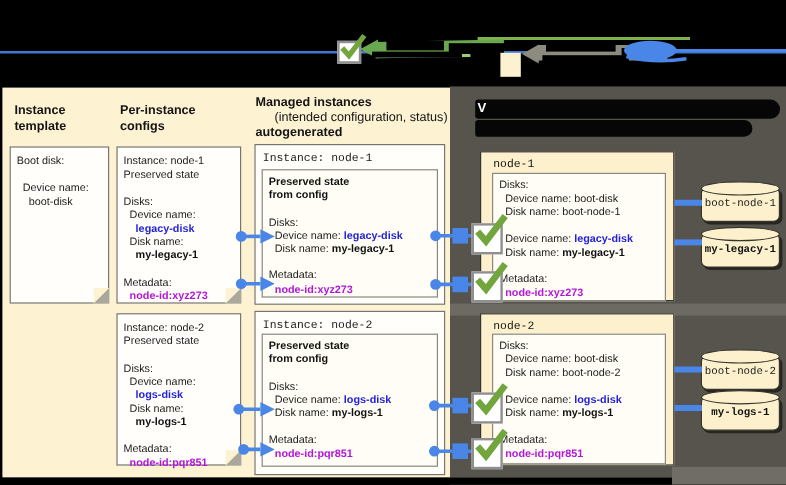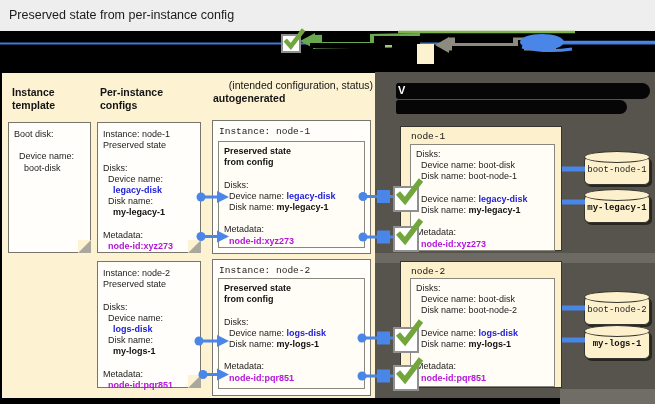--- a/index.html
+++ b/index.html
@@ -47,35 +47,33 @@
   .cb.small svg{width:24px;height:24px;top:-8px;}
   
   .redact{position:absolute;background:#060606;z-index:3;color:#fff;font-weight:bold;font-size:11px;line-height:15px;padding-left:2px;}
   #overlay{position:absolute;left:0;top:0;z-index:5;pointer-events:none;}
 </style>
 </head>
 <body>
 
 <div id="stage">
 
-  <div id="header">
-    <div class="t">Preserved state from per-instance config</div>
-  </div>
 
   <div id="cream-panel"></div>
 
   <div id="right-panel">
     <div id="row-divider"></div>
     <div id="br-band"></div>
   </div>
   <div id="bottom-bar"></div>
 
   <div class="colhead" style="left:100px;top:86px;width:86px;">Per-instance configs</div>
   <div class="colhead" style="left:12px;top:86px;width:70px;">Instance template</div>
   <div class="colhead" style="left:213px;top:79px;width:160px;">
+    <div>Managed instances</div>
     <div class="sub">(intended configuration, status)</div>
     <div>autogenerated</div>
   </div>
 
   <div class="redact" style="left:396px;top:83px;width:252px;height:16px;border-radius:3px 9px 9px 3px;">
     <span>V</span>
   </div>
   <div class="redact" style="left:396px;top:100px;width:229px;height:14px;border-radius:3px 8px 8px 3px;"></div>
 
   <div class="docbox mono-lines" style="left:8px;top:122px;width:71px;height:117px;">

